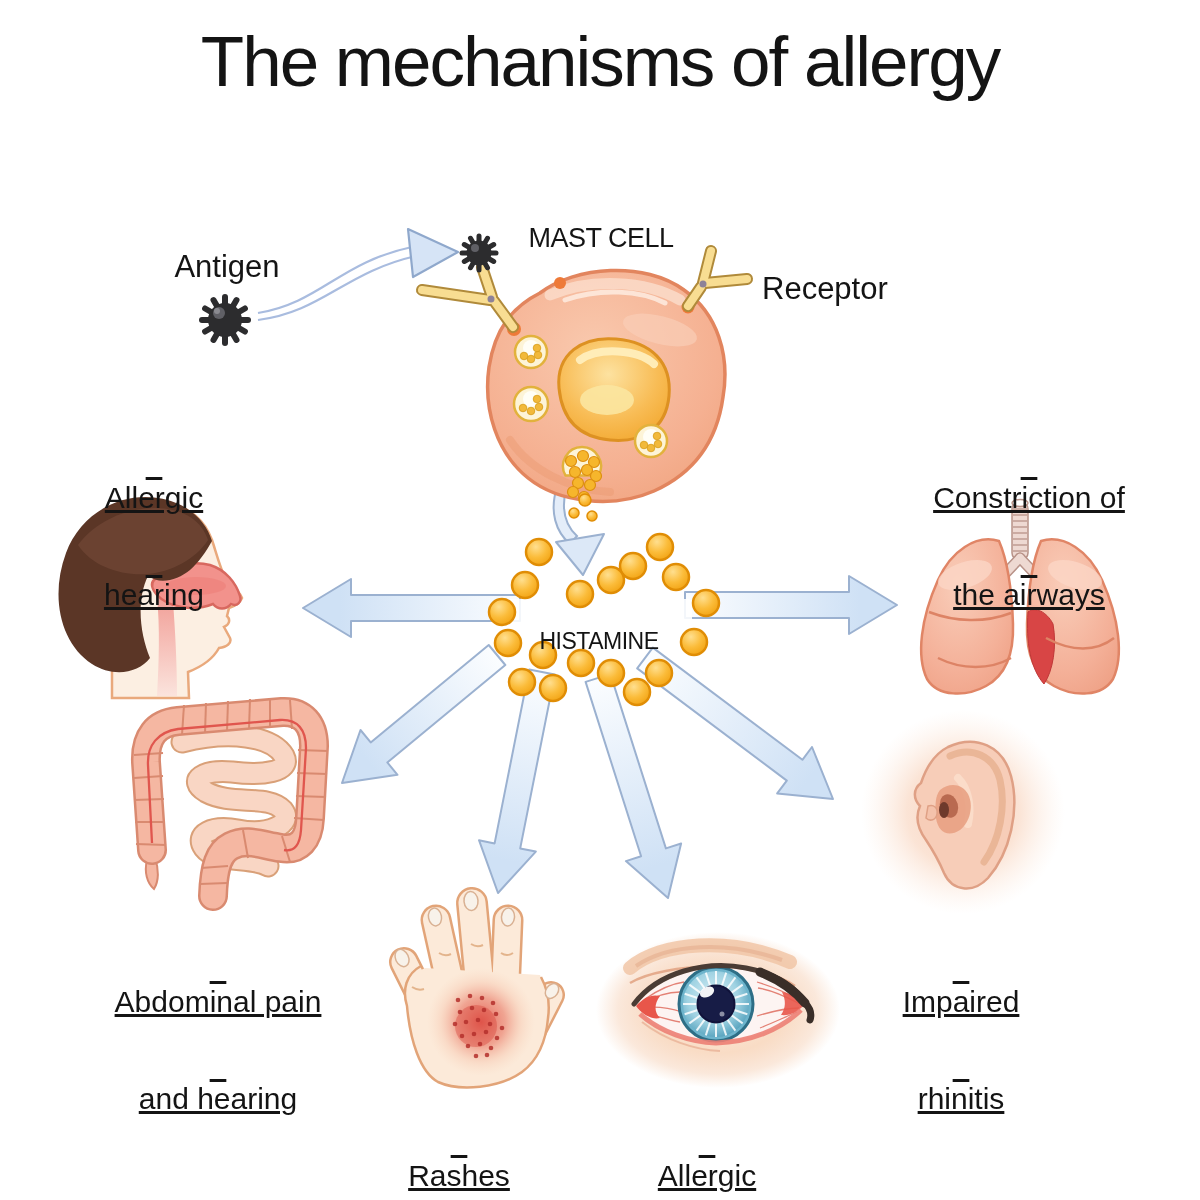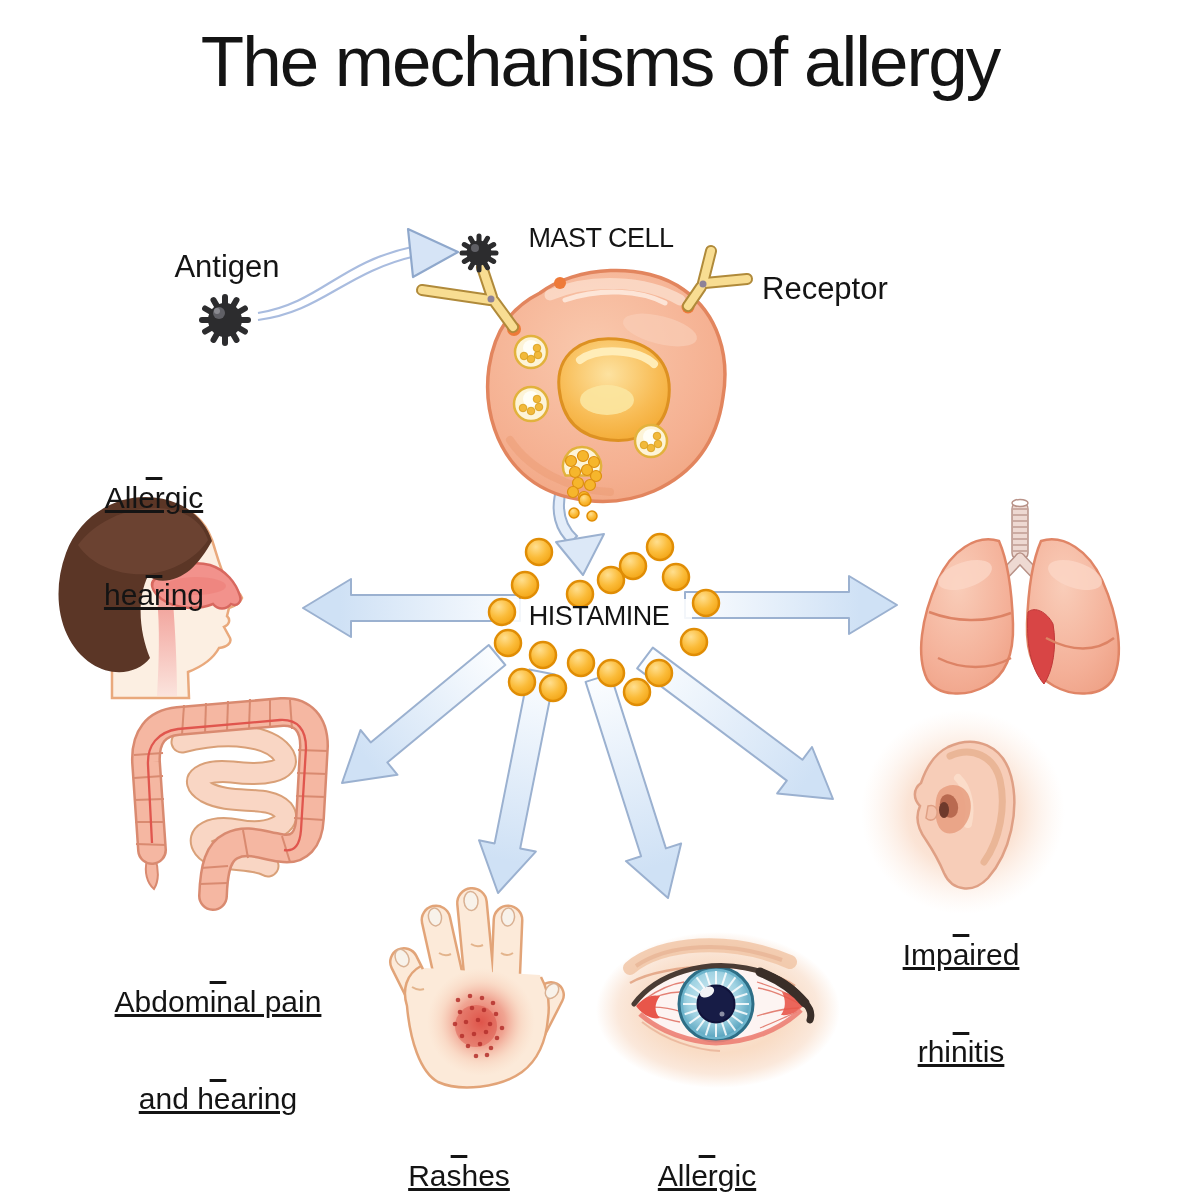--- a/index.html
+++ b/index.html
@@ -487,34 +487,38 @@
 </svg>
 
 <div class="lbl title" style="left:600px;top:24px;">The mechanisms of allergy</div>
 
 <div class="lbl s31" style="left:227px;top:250px;">Antigen</div>
 
 <div class="lbl caps" style="left:601px;top:224px;font-size:27px;">MAST CELL</div>
 
 <div class="lbl s31 left-align" style="left:762px;top:272px;">Receptor</div>
 
-<div class="lbl caps" style="left:599px;top:602px;font-size:27px;">HISTAMINE</div>
+<div class="lbl caps" style="left:599px;top:629px;font-size:23px;">HISTAMINE</div>
 
 <div class="lbl s30" style="left:154px;top:417px;">
   <span class="ln">Allergic</span>
   <span class="ln">hearing</span>
 </div>
 
+<div class="lbl s30" style="left:1029px;top:417px;">
+  <span class="ln">Constriction of</span>
+  <span class="ln">the airways</span>
+</div>
 
 <div class="lbl s30" style="left:218px;top:921px;">
   <span class="ln">Abdominal pain</span>
   <span class="ln">and hearing</span>
 </div>
 
-<div class="lbl s30" style="left:961px;top:874px;">
+<div class="lbl s30" style="left:961px;top:921px;">
   <span class="ln">Impaired</span>
   <span class="ln">rhinitis</span>
 </div>
 
 <div class="lbl s30" style="left:459px;top:1095px;">
   <span class="ln">Rashes</span>
   
 </div>
 
 <div class="lbl s30" style="left:707px;top:1095px;">

